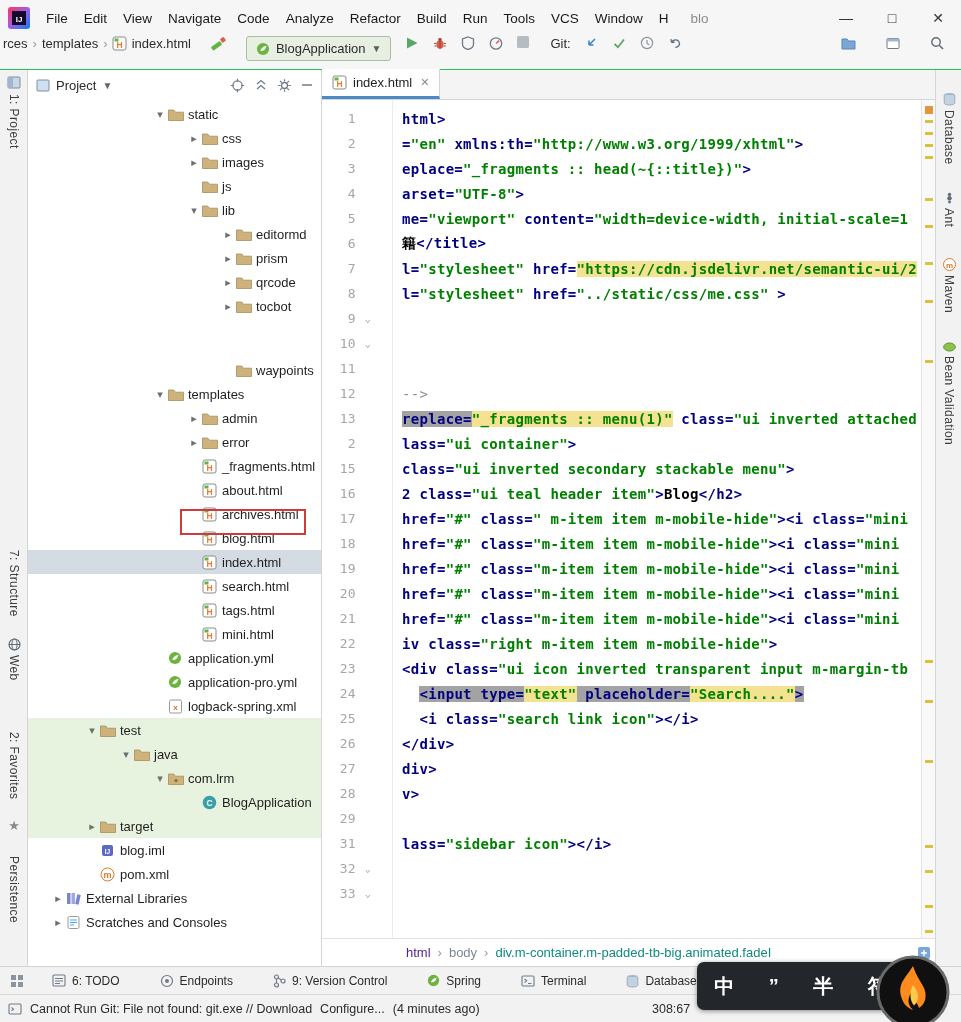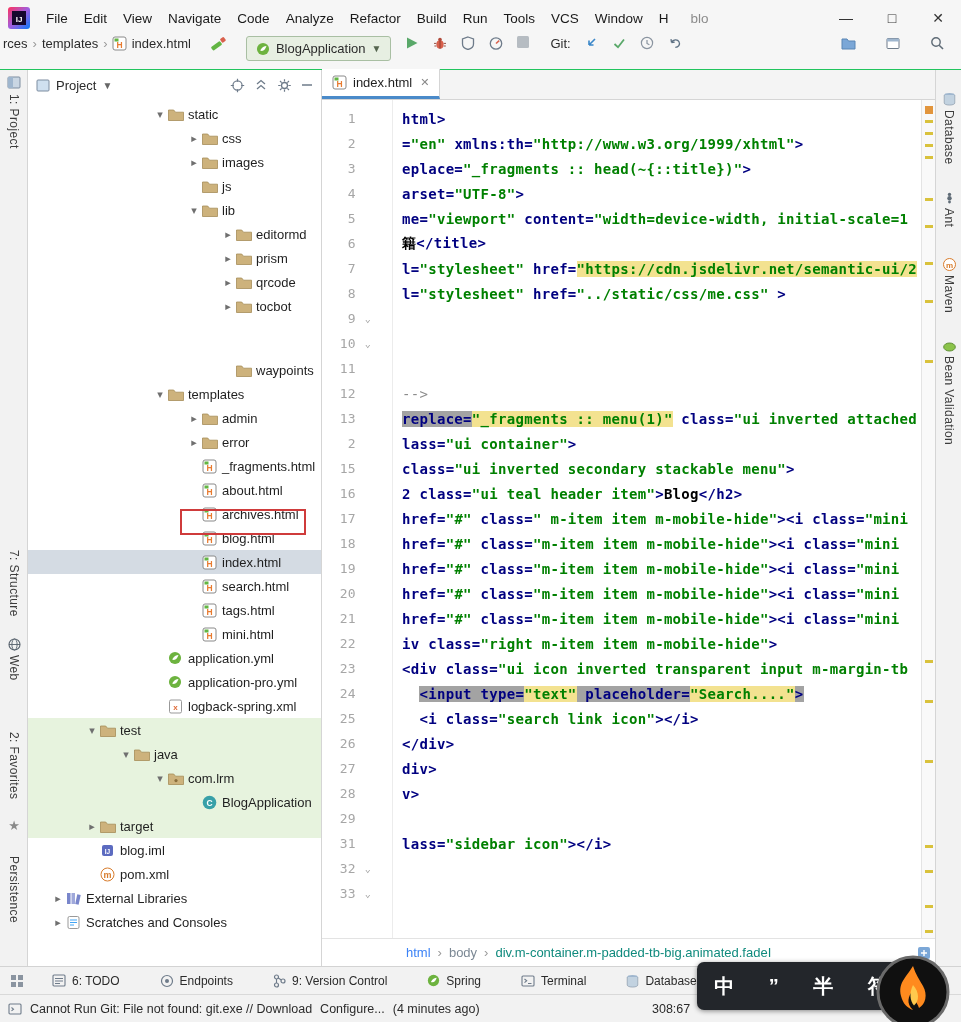--- a/index.html
+++ b/index.html
@@ -58,21 +58,21 @@
 .num{width:34px;text-align:right;color:#a6a6a6;font-weight:normal;font-size:13px;flex:none}
 .fold{width:24px;text-align:center;color:#9a9a9a;font-size:10px;font-weight:normal;flex:none}
 .codetext{padding-left:22px;flex:none}
 .k{color:#000080}.s{color:#008000}.t{color:#000;font-weight:bold}.c{color:#8c8c8c;font-weight:normal}
 .kh{color:#000080;background:#a3a3a3}.sh{color:#008000;background:#f3e290}
 .stripe{position:absolute;right:0;top:30px;bottom:28px;width:14px;background:#f9f9f9;border-left:1px solid #e4e4e4}
 .mark{position:absolute;left:3px;width:8px;height:3px;background:#d9c23c}
 .mark.orange{height:8px;background:#e2953c}
 .bc-bar{position:absolute;left:0;right:0;bottom:0;height:28px;border-top:1px solid #e3e3e3;display:flex;align-items:center;gap:7px;padding-left:84px;font-size:13px;background:#fff}
 .bc-sep{color:#9a9a9a}
-.bc-html{color:#3b82f6}.bc-body{color:#7b8894}.bc-div{color:#0f8a7d}
+.bc-html{color:#4c1d95}.bc-body{color:#7b8894}.bc-div{color:#0f8a7d}
 .bc-tool{position:absolute;right:4px;display:flex}
 
 
 .bottom-toolbar{position:absolute;left:0;right:0;bottom:28px;height:28px;background:#f2f2f2;border-top:1px solid #d3d3d3;display:flex;align-items:center;gap:40px;padding-left:10px;font-size:12px;color:#2b2b2b}
 .bt-item{display:flex;align-items:center;gap:6px}
 .bt-switcher{margin-right:-12px;display:flex}
 
 
 .statusbar{position:absolute;left:0;right:0;bottom:0;height:28px;background:#f2f2f2;border-top:1px solid #d9d9d9;display:flex;align-items:center;gap:8px;padding-left:8px;font-size:12.5px;color:#2b2b2b}
 .sb-pos{position:absolute;left:652px}

